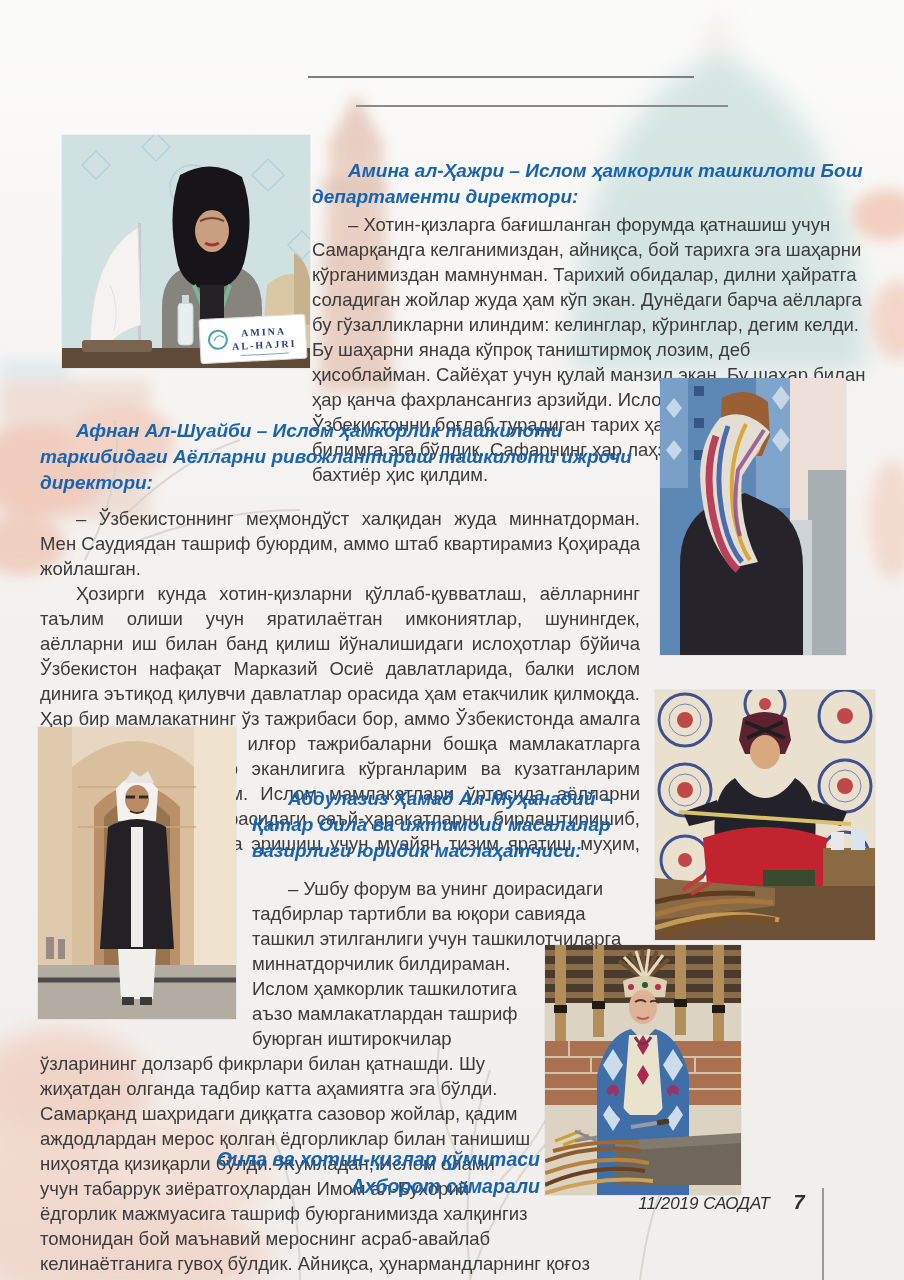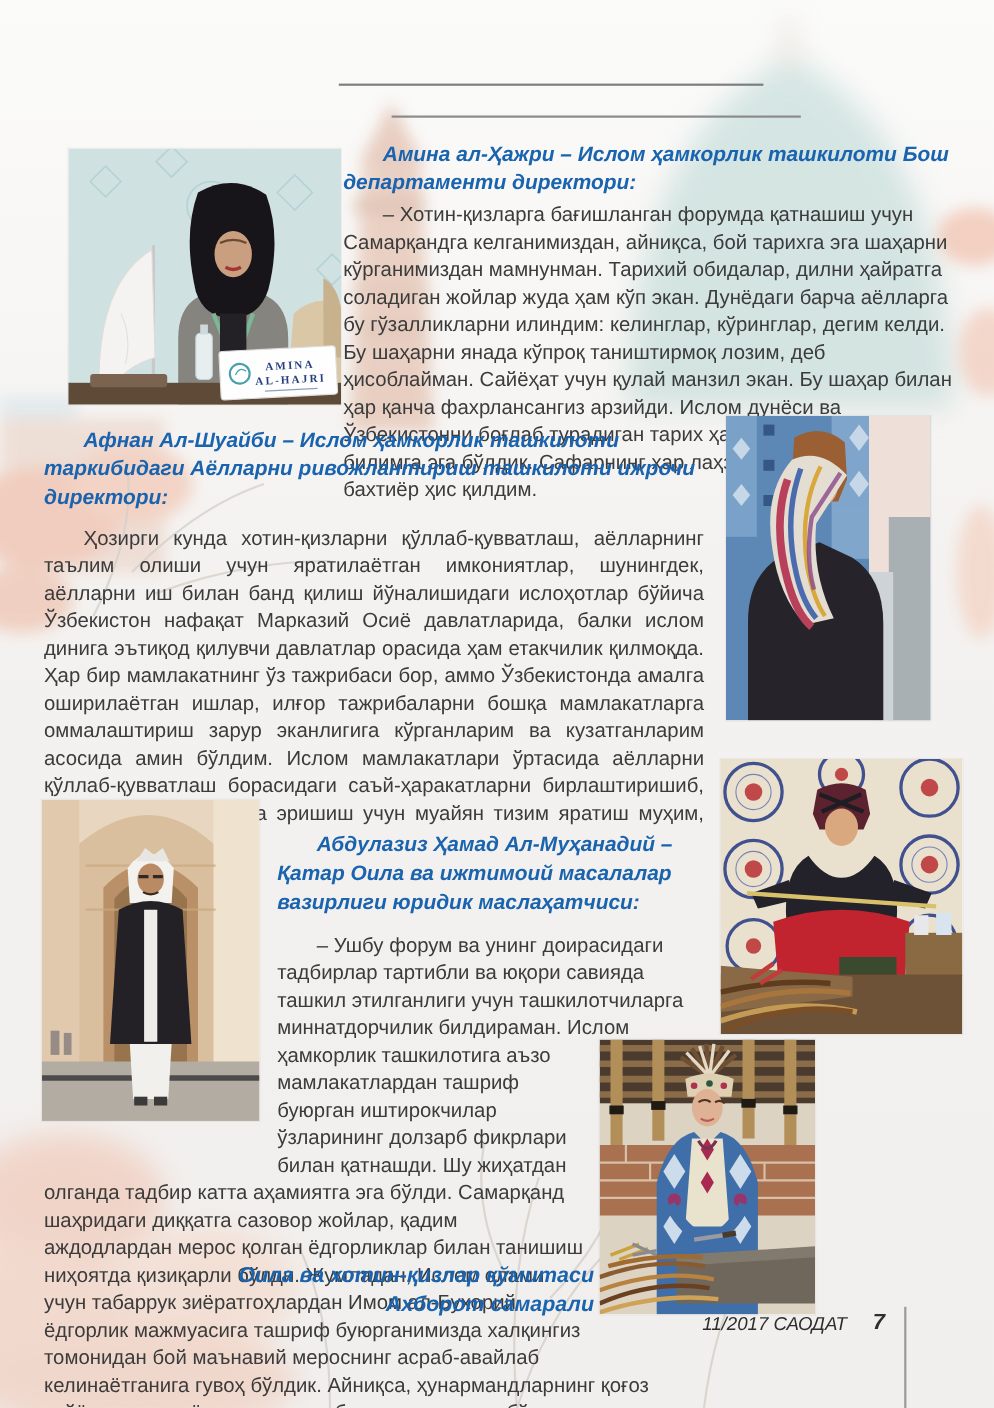--- a/index.html
+++ b/index.html
@@ -7,21 +7,21 @@
     position:relative;width:904px;height:1280px;overflow:hidden;
     background:linear-gradient(180deg,#fbfbfa 0%,#f4f2f0 40%,#f1efed 100%);
     font-family:"Liberation Sans",sans-serif;
   }
   .abs{position:absolute;}
   .rule{position:absolute;background:#7e7e7e;height:2px;}
   .heading{
     color:#1a63ae;font-weight:bold;font-style:italic;
     font-size:19px;line-height:26px;
   }
-  .indent{text-indent:36px;}
+  .indent{text-indent:36px;margin-top:30px;}
   .bodytext{color:#3b3b3b;font-size:18.5px;line-height:25px;}
   .bodytext p{margin:0;text-indent:36px;}
   .just{text-align:justify;}
   .photo{position:absolute;overflow:hidden;box-shadow:0 0 0 1px rgba(0,0,0,.04);}
   .photo svg{display:block;}
   .spacer-l{float:left;width:212px;height:292px;}
   .spacer-r0{float:right;width:1px;height:215px;}
   .spacer-r1{float:right;clear:right;width:104px;height:258px;}
   .signoff{
     position:absolute;left:210px;top:1146px;width:330px;text-align:right;
@@ -177,20 +177,21 @@
         <path d="M68 48 q-16 44 -4 96 q6 26 18 40" stroke="#4a6cae" stroke-width="5" fill="none"></path>
         <path d="M86 46 q-20 40 -12 92 q6 30 16 44" stroke="#d8a83c" stroke-width="4" fill="none"></path>
         <path d="M104 52 l-26 40 q-6 38 2 66" stroke="#8a4a8a" stroke-width="4" fill="none" opacity=".8"></path>
       </g>
     </svg>
   </div>
 
   <section class="abs" style="left:40px;top:388px;width:622px;">
     <div class="heading indent" style="width:610px;">Афнан Ал-Шуайби – Ислом ҳамкорлик ташкилоти таркибидаги Аёлларни ривожлантириш ташкилоти ижрочи директори:</div>
     <div class="bodytext just" style="margin-top:10px;width:600px;">
+      <p>– Ўзбекистоннинг меҳмондўст халқидан жуда миннатдорман. Мен Саудиядан ташриф буюрдим, аммо штаб квартирамиз Қоҳирада жойлашган.</p>
       <p>Ҳозирги кунда хотин-қизларни қўллаб-қувватлаш, аёлларнинг таълим олиши учун яратилаётган имкониятлар, шунингдек, аёлларни иш билан банд қилиш йўналишидаги ислоҳотлар бўйича Ўзбекистон нафақат Марказий Осиё давлатларида, балки ислом динига эътиқод қилувчи давлатлар орасида ҳам етакчилик қилмоқда. Ҳар бир мамлакатнинг ўз тажрибаси бор, аммо Ўзбекистонда амалга оширилаётган ишлар, илғор тажрибаларни бошқа мамлакатларга оммалаштириш зарур эканлигига кўрганларим ва кузатганларим асосида амин бўлдим. Ислом мамлакатлари ўртасида аёлларни қўллаб-қувватлаш борасидаги саъй-ҳаракатларни бирлаштиришиб, самарали натижаларга эришиш учун муайян тизим яратиш муҳим, деб ўйлайман.</p>
     </div>
   </section>
 
   <div class="photo" style="left:655px;top:690px;width:220px;height:250px;">
     <svg width="220" height="250" viewBox="0 0 220 250">
       <rect width="220" height="250" fill="#e9e1cd"></rect>
       <g fill="none" stroke="#41518f" stroke-width="3">
         <circle cx="30" cy="30" r="26"></circle>
           <circle cx="30" cy="100" r="26"></circle>
@@ -352,17 +353,17 @@
     <div class="bodytext" style="margin-top:12px;">
       <p>– Ушбу форум ва унинг доирасидаги тадбирлар тартибли ва юқори савияда ташкил этилганлиги учун ташкилотчиларга миннатдорчилик билдираман. Ислом ҳамкорлик ташкилотига аъзо мамлакатлардан ташриф буюрган иштирокчилар ўзларининг долзарб фикрлари билан қатнашди. Шу жиҳатдан олганда тадбир катта аҳамиятга эга бўлди. Самарқанд шаҳридаги диққатга сазовор жойлар, қадим аждодлардан мерос қолган ёдгорликлар билан танишиш ниҳоятда қизиқарли бўлди. Жумладан, Ислом олами учун табаррук зиёратгоҳлардан Имом ал-Бухорий ёдгорлик мажмуасига ташриф буюрганимизда халқингиз томонидан бой маънавий мероснинг асраб-авайлаб келинаётганига гувоҳ бўлдик. Айниқса, ҳунармандларнинг қоғоз тайёрлаш жараёнини кузатиш биз учун мароқли бўлди.</p>
     </div>
   </section>
 
   <div class="signoff">
     <div>Оила ва хотин-қизлар қўмитаси</div>
     <div>Ахборот самарали</div>
   </div>
 
-  <div class="footer-issue">11/2017 САОДАТ</div>
+  <div class="footer-issue">11/2019 САОДАТ</div>
   <div class="footer-num">7</div>
   <div class="vrule"></div>
 
 </div>
 
 </body></html>

